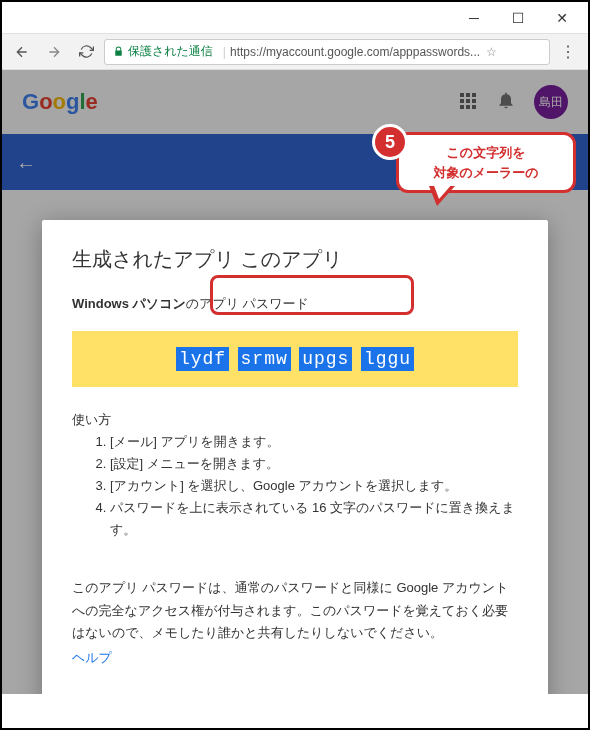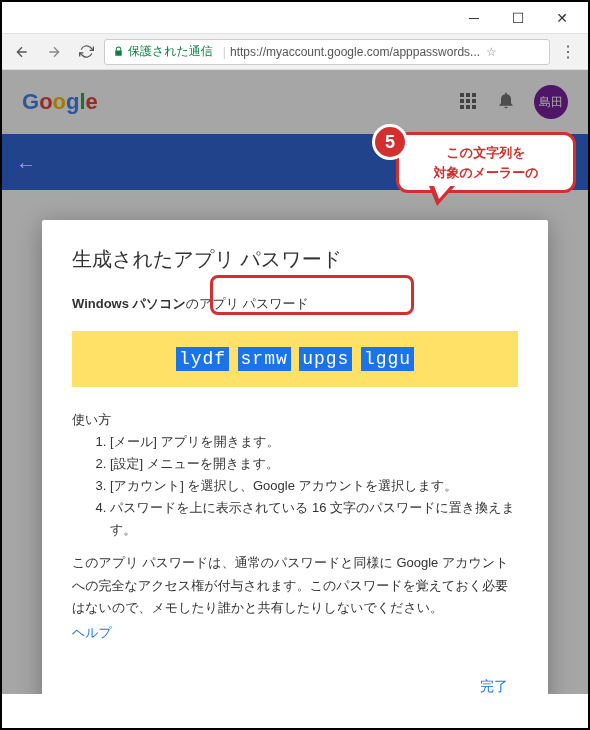--- a/index.html
+++ b/index.html
@@ -49,21 +49,21 @@
 .modal { position: absolute; top: 150px; left: 40px; right: 40px; background: #fff; box-shadow: 0 4px 24px rgba(0,0,0,0.3); border-radius: 2px; padding: 26px 30px 20px; z-index: 10; }
 .modal h1 { font-size: 20px; font-weight: normal; color: #333; margin-bottom: 22px; }
 .modal .subhead { font-size: 13px; color: #333; margin-bottom: 18px; }
 .modal .subhead b { font-weight: bold; }
 
 .password-box { background: #ffe168; padding: 18px 16px; text-align: center; margin-bottom: 24px; }
 .password-inner { display: inline-block; }
 .pw-seg { background: #1a73e8; color: #fff; font-family: 'Courier New', monospace; font-size: 18px; padding: 2px 3px; margin: 0 2px; letter-spacing: 1px; }
 
 .howto-title { font-size: 13px; color: #333; margin-bottom: 2px; }
-.howto-list { list-style: decimal; padding-left: 38px; font-size: 13px; color: #333; line-height: 1.7; margin-bottom: 11px; }
+.howto-list { list-style: decimal; padding-left: 38px; font-size: 13px; color: #333; line-height: 1.7; margin-bottom: 36px; }
 
 .note { font-size: 13px; color: #333; line-height: 1.7; margin-bottom: 4px; }
 .help-link { color: #1a73e8; font-size: 13px; cursor: pointer; }
 
 .modal-actions { text-align: right; margin-top: 30px; }
 .done-btn { color: #1a73e8; font-size: 14px; background: none; border: none; cursor: pointer; padding: 6px 10px; }
 
 .footer { position: absolute; bottom: 10px; left: 0; right: 0; padding: 0 40px; font-size: 12px; color: #777; display: flex; gap: 24px; }
 
 .callout { position: absolute; top: 130px; right: 12px; z-index: 20; }
@@ -142,21 +142,21 @@
     </div>
   </div>
 
   <div class="blue-bar">
     <span class="back-arrow">←</span>
   </div>
 
   <div class="dim-overlay"></div>
 
   <div class="modal">
-    <h1>生成されたアプリ パスワード</h1>
+    <h1>生成されたアプリ このアプリ</h1>
     <div class="subhead">
       <b>Windows パソコン</b><span>のアプリ パスワード</span>
     </div>
     <div class="password-box">
       <span class="password-inner">
         <span class="pw-seg">lydf</span>
         <span class="pw-seg">srmw</span>
         <span class="pw-seg">upgs</span>
         <span class="pw-seg">lggu</span>
       </span>

